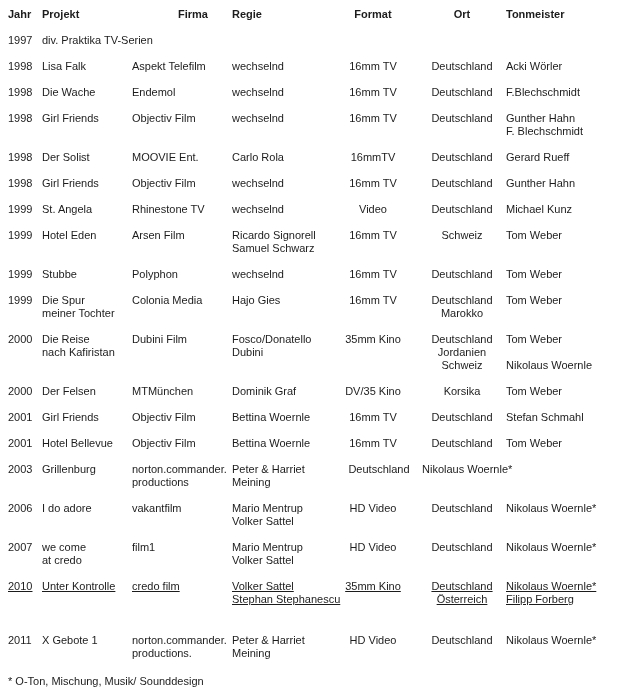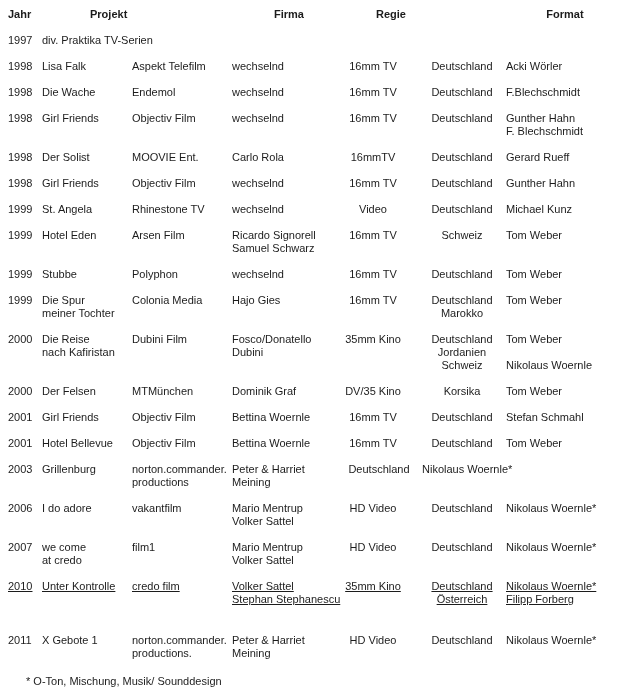--- a/index.html
+++ b/index.html
@@ -20,39 +20,37 @@
     padding: 8px 0 0 8px;
     width: 616px;
   }
   .header-row, .row {
     display: grid;
     grid-template-columns: 34px 90px 100px 100px 82px 84px 118px;
   }
   .header-row {
     font-weight: bold;
     margin-bottom: 13px;
-    gap: 48px;
   }
   .row {
     padding-bottom: 13px;
   }
   
   .rows > .row:nth-child(18) { padding-bottom: 28px; text-decoration: underline; }
   .cell, .hcell {
     white-space: nowrap;
     overflow: visible;
   }
   .line { min-height: 13px; }
   .col-format { text-align: center; }
   .col-ort { padding-left: 12px; text-align: center; }
   .col-tonmeister { padding-left: 8px; }
   .header-row .col-firma { padding-left: 6px; margin-left: 40px; }
   .footnote {
     margin-top: 2px;
-    margin-left: 18px;
   }
 </style>
 </head>
 <body>
 
 <div class="page">
 
   <div class="header-row">
     <div class="hcell col-jahr">Jahr</div>
     <div class="hcell col-projekt">Projekt</div>

